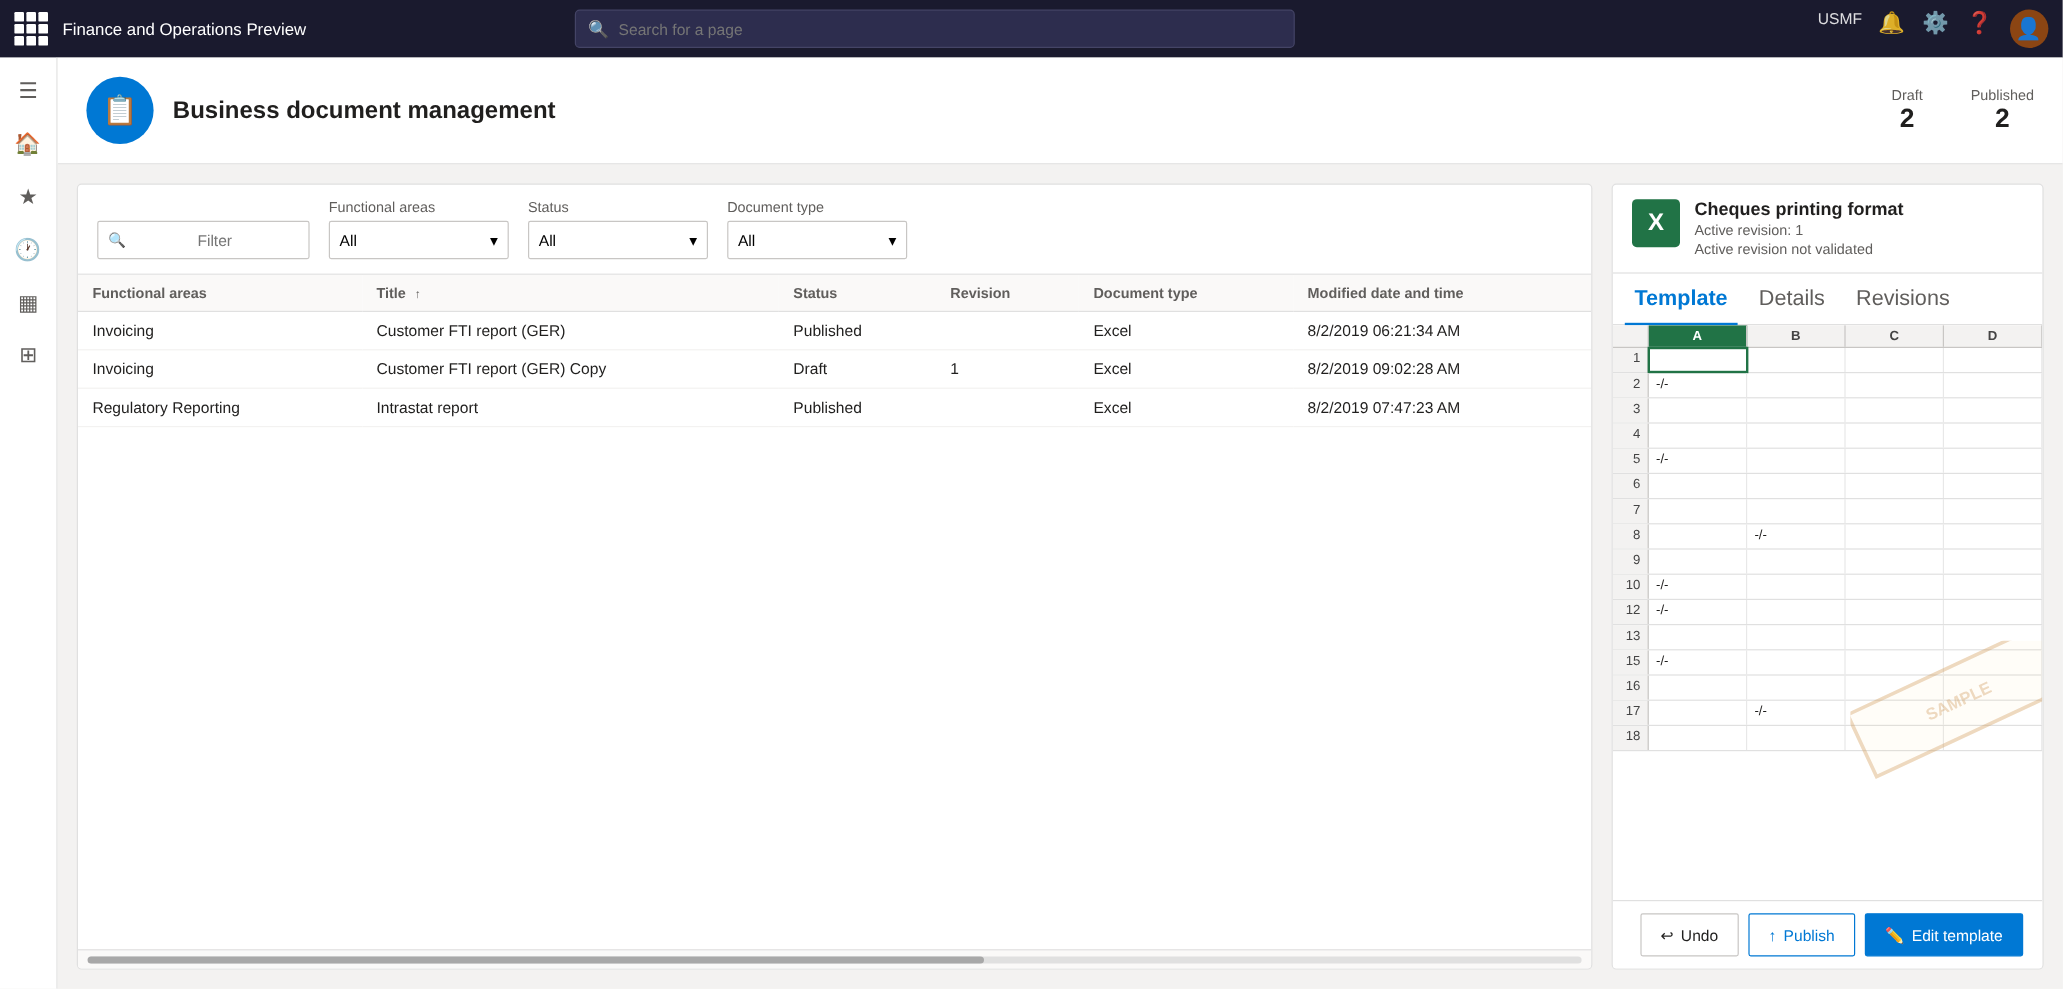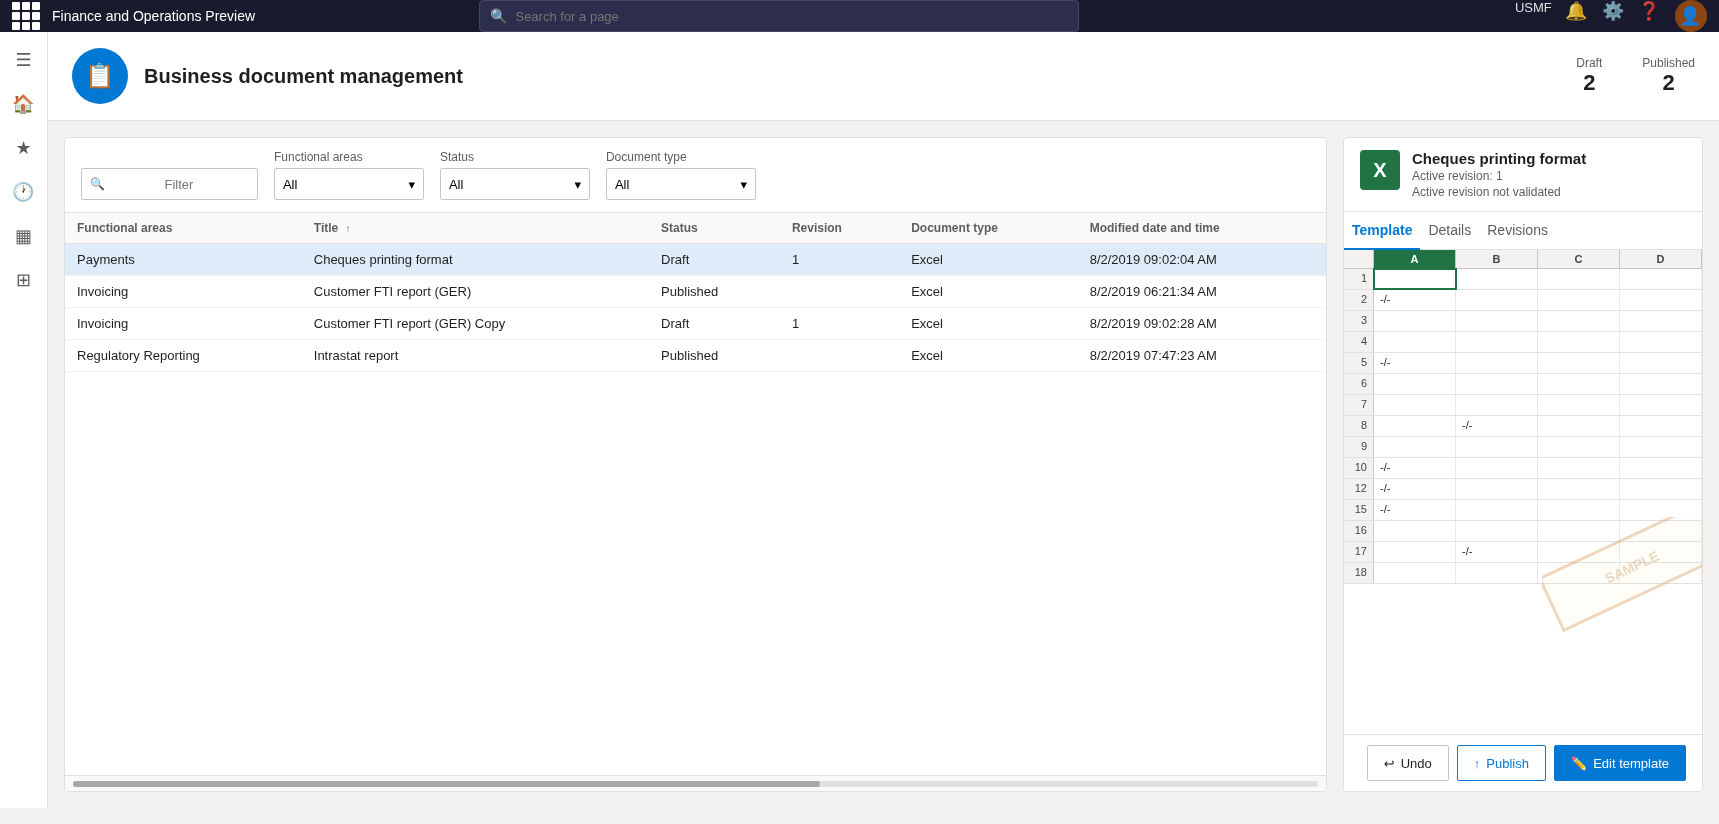--- a/index.html
+++ b/index.html
@@ -1,21 +1,21 @@
 <!DOCTYPE html>
 <html><head>
   <meta charset="utf-8">
   <style>
     * { box-sizing: border-box; margin: 0; padding: 0; }
     body { font-family: 'Segoe UI', sans-serif; background: #f3f2f1; overflow: hidden; width: 1719px; height: 824px; }
 
     
     .top-nav {
       background: #1a1a2e;
-      height: 32px;
+      height: 48px;
       display: flex;
       align-items: center;
       padding: 0 12px;
       gap: 12px;
       color: white;
     }
     .nav-waffle {
       width: 28px; height: 28px;
       display: grid; grid-template-columns: repeat(3,8px); grid-template-rows: repeat(3,8px);
       gap: 2px; cursor: pointer;
@@ -108,22 +108,22 @@
       border-bottom: 1px solid #e0e0e0;
     }
     .excel-icon {
       width: 40px; height: 40px; background: #217346; border-radius: 4px;
       display: flex; align-items: center; justify-content: center; color: white; font-size: 20px; font-weight: bold; flex-shrink: 0;
     }
     .detail-title { font-size: 15px; font-weight: 600; color: #201f1e; }
     .detail-subtitle { font-size: 12px; color: #605e5c; margin-top: 2px; }
     .detail-tabs { display: flex; border-bottom: 1px solid #e0e0e0; }
     .detail-tab {
-      padding: 10px 8px; font-size: 14px; cursor: pointer; color: #605e5c;
-      border-bottom: 2px solid transparent; margin-bottom: -1px;
+      padding: 10px 8px; font-size: 18px; cursor: pointer; color: #605e5c;
+      border-bottom: 2px solid transparent; margin-bottom: -1px; margin-left: 10px;
     }
     .detail-tab.active { color: #0078d4; border-bottom-color: #0078d4; font-weight: 600; }
     .detail-body { flex: 1; overflow: hidden; position: relative; }
 
     
     .spreadsheet {
       width: 100%; height: 100%; overflow: hidden; font-size: 11px;
     }
     .ss-header {
       display: grid; grid-template-columns: 30px 1fr 1fr 1fr 1fr;
@@ -275,28 +275,20 @@
               <tr>
                 <th>Functional areas</th>
                 <th style="cursor:pointer;">Title <span class="sort-icon">↑</span></th>
                 <th>Status</th>
                 <th>Revision</th>
                 <th>Document type</th>
                 <th>Modified date and time</th>
               </tr>
             </thead>
             <tbody id="table-body">
-            <tr class="row-selected">
-    <td>Payments</td>
-    <td>Cheques printing format</td>
-    <td>Draft</td>
-    <td>1</td>
-    <td>Excel</td>
-    <td>8/2/2019 09:02:04 AM</td>
-  </tr>
                 <tr>
     <td>Invoicing</td>
     <td>Customer FTI report (GER)</td>
     <td>Published</td>
     <td></td>
     <td>Excel</td>
     <td>8/2/2019 06:21:34 AM</td>
   </tr>
                 <tr>
     <td>Invoicing</td>
@@ -424,20 +416,27 @@
                   <div class="ss-cell"></div>
                 </div>
                 <div class="ss-row">
                   <div class="ss-row-num">12</div>
                   <div class="ss-cell">-/-</div>
                   <div class="ss-cell"></div>
                   <div class="ss-cell"></div>
                   <div class="ss-cell"></div>
                 </div>
                 <div class="ss-row">
+                  <div class="ss-row-num">13</div>
+                  <div class="ss-cell"></div>
+                  <div class="ss-cell"></div>
+                  <div class="ss-cell"></div>
+                  <div class="ss-cell"></div>
+                </div>
+                <div class="ss-row">
                   <div class="ss-row-num">15</div>
                   <div class="ss-cell">-/-</div>
                   <div class="ss-cell"></div>
                   <div class="ss-cell"></div>
                   <div class="ss-cell"></div>
                 </div>
                 <div class="ss-row">
                   <div class="ss-row-num">16</div>
                   <div class="ss-cell"></div>
                   <div class="ss-cell"></div>

